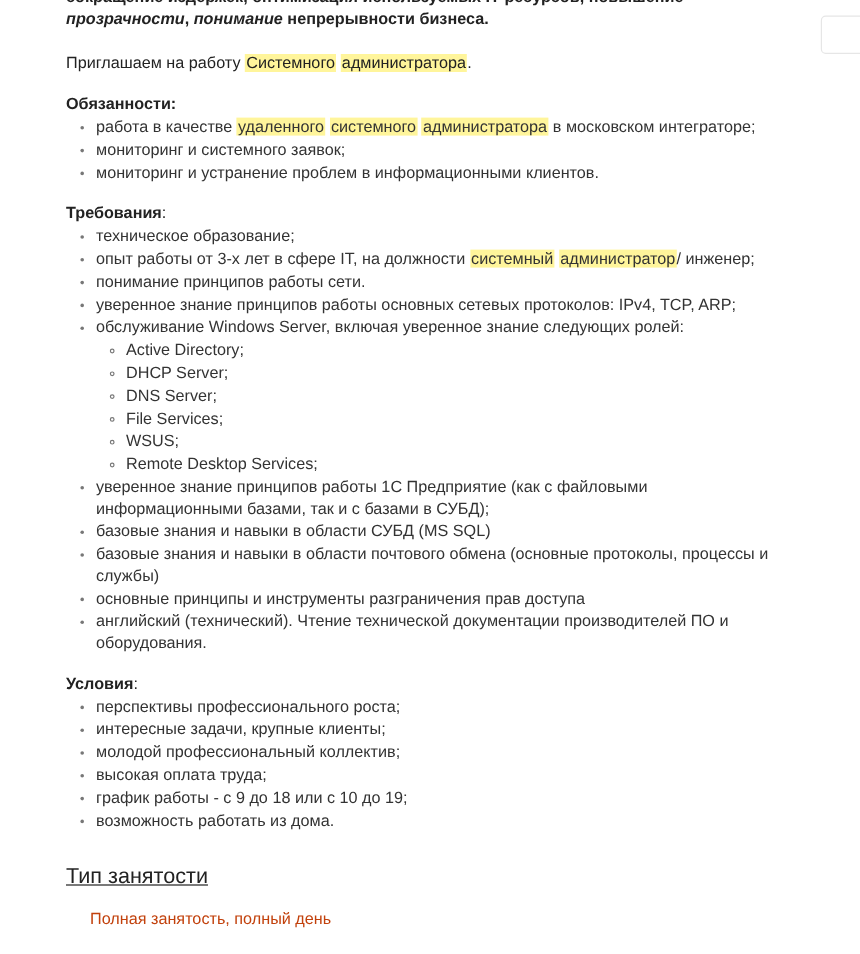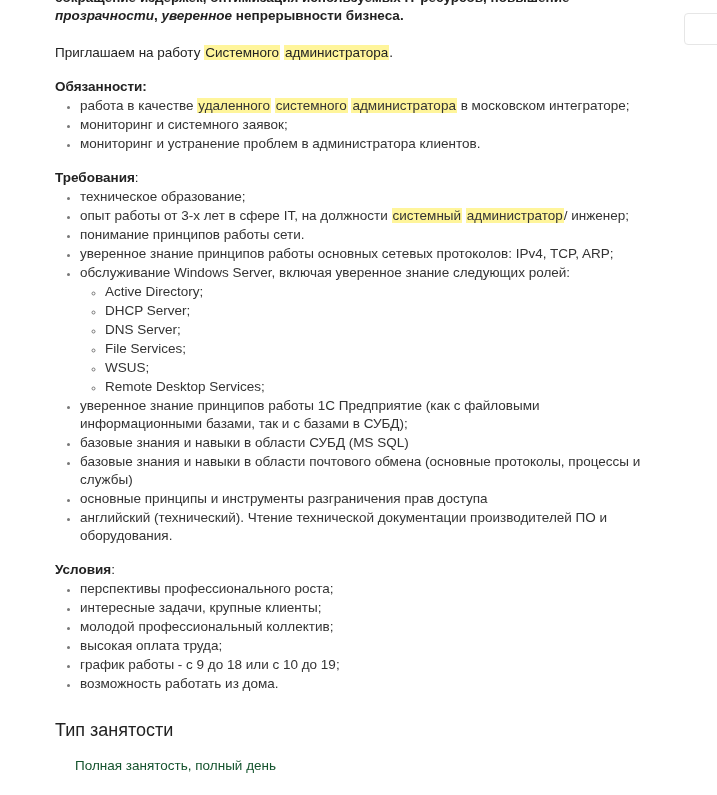--- a/index.html
+++ b/index.html
@@ -56,56 +56,57 @@
     ul.sub {
       padding-left: 24px;
       list-style: circle;
     }
     .h2 {
       margin-top: 25px;
       font-size: 18px;
       line-height: 24px;
       color: #222;
       font-weight: normal;
+      text-decoration: underline;
     }
     .employment {
       margin-top: 8px;
       padding-left: 20px;
-      color: #14532d;
+      color: #c2410c;
     }
     .side-box {
       position: absolute;
       left: 684px;
       top: 13px;
       width: 40px;
       height: 30px;
       border: 1px solid #e6e6e6;
       border-radius: 4px;
       background: #fff;
     }
   </style>
 </head>
 <body>
 
 <div class="content">
 
   <p class="intro">
     <span class="clipped-line">сокращение издержек, оптимизация используемых IT ресурсов, повышение</span>
-    <em>прозрачности</em><span>, </span><em>уверенное</em><span> непрерывности бизнеса.</span>
+    <em>прозрачности</em><span>, </span><em>понимание</em><span> непрерывности бизнеса.</span>
   </p>
 
   <p class="invite">
     <span>Приглашаем на работу </span><mark>Системного</mark> <mark>администратора</mark><span>.</span>
   </p>
 
   <p class="section-title">Обязанности:</p>
   <ul>
     <li><span>работа в качестве </span><mark>удаленного</mark> <mark>системного</mark> <mark>администратора</mark><span> в московском интеграторе;</span></li>
     <li>мониторинг и системного заявок;</li>
-    <li>мониторинг и устранение проблем в администратора клиентов.</li>
+    <li>мониторинг и устранение проблем в информационными клиентов.</li>
   </ul>
 
   <p class="section-title"><span>Требования</span><span class="colon">:</span></p>
   <ul>
     <li>техническое образование;</li>
     <li><span>опыт работы от 3-х лет в сфере IT, на должности </span><mark>системный</mark> <mark>администратор</mark><span>/ инженер;</span></li>
     <li>понимание принципов работы сети.</li>
     <li>уверенное знание принципов работы основных сетевых протоколов: IPv4, TCP, ARP;</li>
     <li>
       <span>обслуживание Windows Server, включая уверенное знание следующих ролей:</span>

